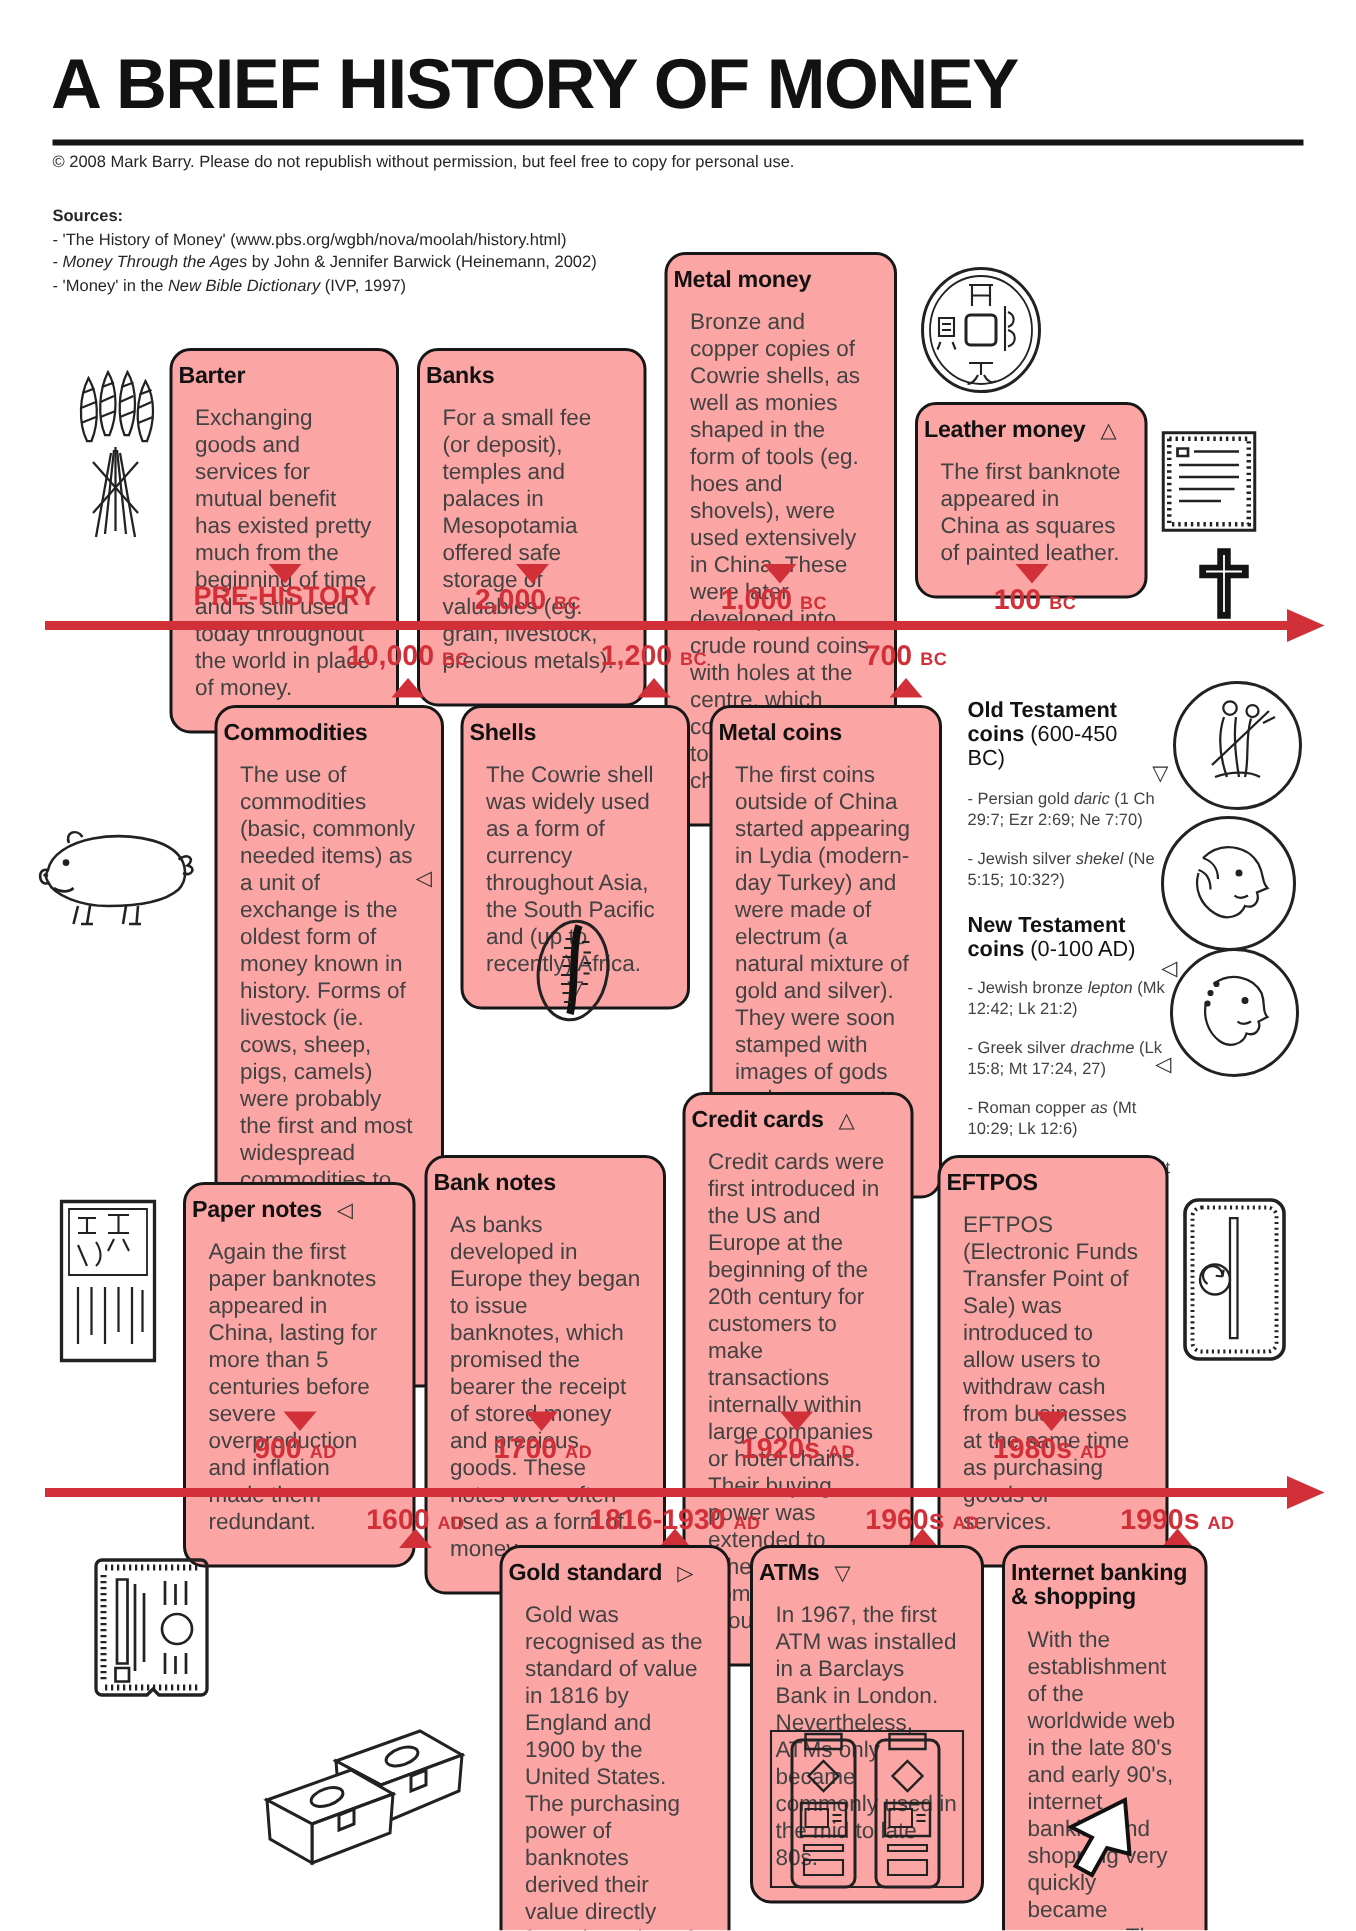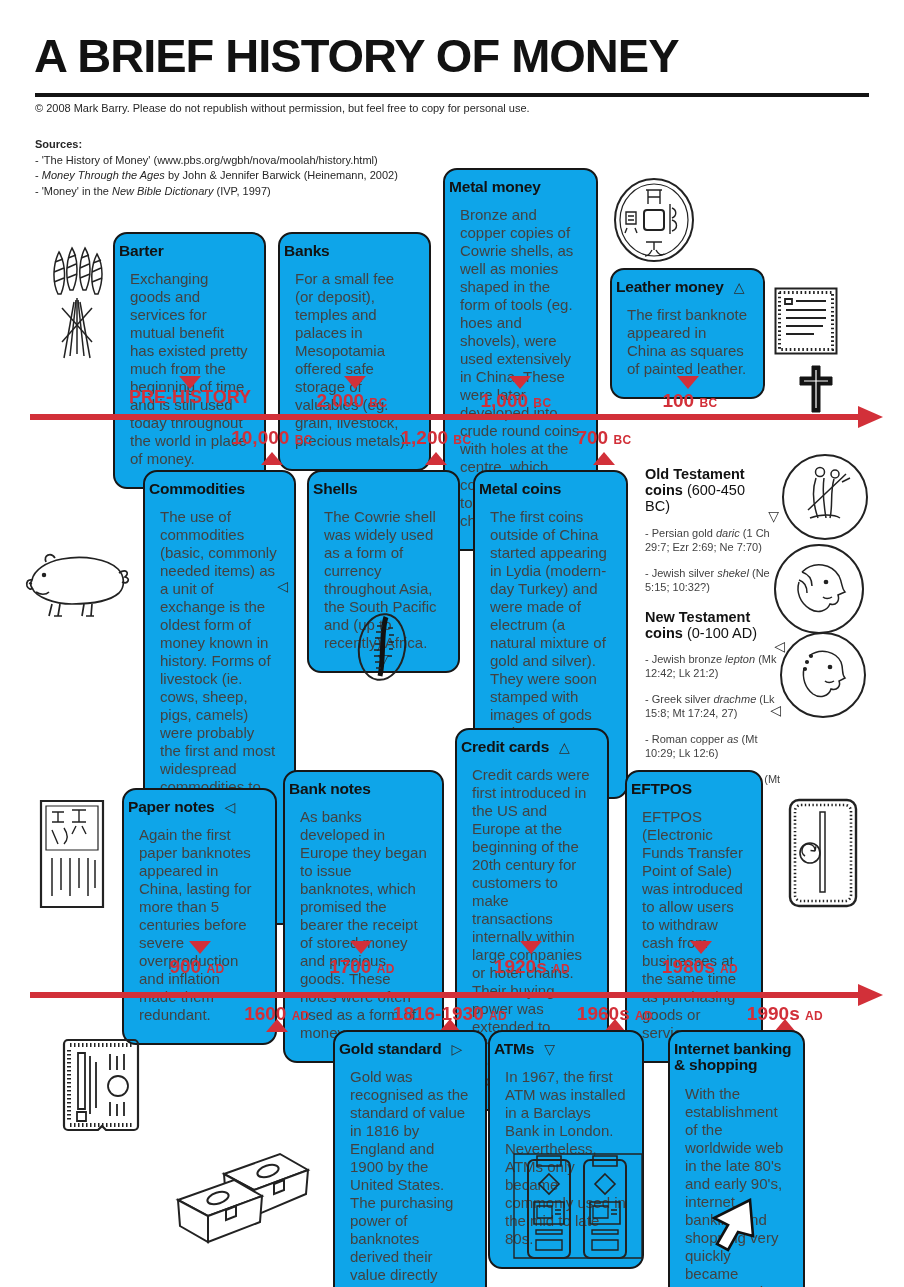--- a/index.html
+++ b/index.html
@@ -9,21 +9,21 @@
 
   .title { position:absolute; left:34px; top:28px; margin:0; font-size:47px; font-weight:800;
            letter-spacing:-1px; color:var(--ink); white-space:nowrap; }
   .rule  { position:absolute; left:35px; top:93px; width:834px; height:4px; background:#141414; }
   .copyright { position:absolute; left:35px; top:102px; margin:0; font-size:11px; color:#262626; }
   .sources { position:absolute; left:35px; top:137px; font-size:11px; color:#262626; line-height:1.42; }
   .sources .head { font-weight:bold; margin:0; }
   .sources p { margin:0; }
   .it { font-style:italic; }
 
-  .box { position:absolute; box-sizing:border-box; background:#0ea5e9; border:2.5px solid #171717;
+  .box { position:absolute; box-sizing:border-box; background:#fca5a5; border:2.5px solid #171717;
          border-radius:14px; padding:9px 4px 8px; }
   .box h3 { margin:0 0 7px 0; font-size:15.5px; font-weight:bold; color:var(--ink);
             letter-spacing:-0.2px; line-height:1.05; }
   .box p  { margin:11px; font-size:15px; line-height:1.2; color:var(--body); }
   .marker { font-family:"DejaVu Sans", sans-serif; font-weight:normal; font-size:14px; color:#2e2e2e; }
   .inl { margin-left:10px; }
   .m-abs { position:absolute; }
 
   .tl-bar   { position:absolute; height:6px; background:var(--red); }
   .tl-arrow { position:absolute; width:0; height:0; border-top:11px solid transparent;
@@ -283,21 +283,21 @@
   <section class="box" style="left:283px;top:770px;width:161px;min-height:166px">
     <h3><span>Bank notes</span></h3>
     <p>As banks developed in Europe they began to issue banknotes, which promised the bearer the receipt of stored money and precious goods. These notes were often used as a form of money.</p>
   </section>
 
   <section class="box" style="left:455px;top:728px;width:154px;min-height:208px">
     <h3><span>Credit cards</span><span class="marker inl">△</span></h3>
     <p>Credit cards were first introduced in the US and Europe at the beginning of the 20th century for customers to make transactions internally within large companies or hotel chains. Their buying power was extended to other, external companies around 1940.</p>
   </section>
 
-  <section class="box" style="left:625px;top:770px;width:138px;min-height:162px">
+  <section class="box" style="left:625px;top:770px;width:154px;min-height:162px">
     <h3><span>EFTPOS</span></h3>
     <p>EFTPOS (Electronic Funds Transfer Point of Sale) was introduced to allow users to withdraw cash from businesses at the same time as purchasing goods or services.</p>
   </section>
 
   <svg class="illus" style="left:786px;top:796px" width="74" height="114" viewBox="0 0 74 114">
     <g stroke="#222" fill="none">
       <rect x="4" y="4" width="66" height="106" rx="9" stroke-width="2.4"></rect>
       <rect x="9" y="9" width="56" height="96" rx="6" stroke-width="2.6" stroke-dasharray="1.4 2.4"></rect>
       <rect x="34" y="16" width="5" height="80" stroke-width="1.5"></rect>
       <circle cx="24" cy="57" r="10" stroke-width="1.6"></circle>
@@ -359,21 +359,21 @@
       <ellipse cx="52" cy="60" rx="11" ry="5.5" transform="rotate(-18 52 60)" fill="none"></ellipse>
       <polygon points="60,72 70,68 70,78 60,82" fill="none"></polygon>
     </g>
   </svg>
 
   <section class="box" style="left:333px;top:1030px;width:154px;min-height:222px">
     <h3><span>Gold standard</span><span class="marker inl">▷</span></h3>
     <p>Gold was recognised as the standard of value in 1816 by England and 1900 by the United States. The purchasing power of banknotes derived their value directly from the value of gold. The gold standard ended with the great depression in the 1930's when gold became devalued and inflation massively increased.</p>
   </section>
 
-  <section class="box" style="left:488px;top:1030px;width:156px;min-height:120px">
+  <section class="box" style="left:500px;top:1030px;width:156px;min-height:120px">
     <h3><span>ATMs</span><span class="marker inl">▽</span></h3>
     <p>In 1967, the first ATM was installed in a Barclays Bank in London. Nevertheless, ATMs only became commonly used in the mid to late 80s.</p>
   </section>
 
   <svg class="illus" style="left:512px;top:1152px" width="132" height="110" viewBox="0 0 132 110">
     <g stroke="#222" fill="none">
       <rect x="2" y="2" width="128" height="104" stroke-width="1.4"></rect>
       <g transform="translate(16,4)">
         <rect x="0" y="4" width="42" height="98" rx="6" stroke-width="2"></rect>
         <rect x="9" y="0" width="24" height="10" stroke-width="1.6"></rect>

